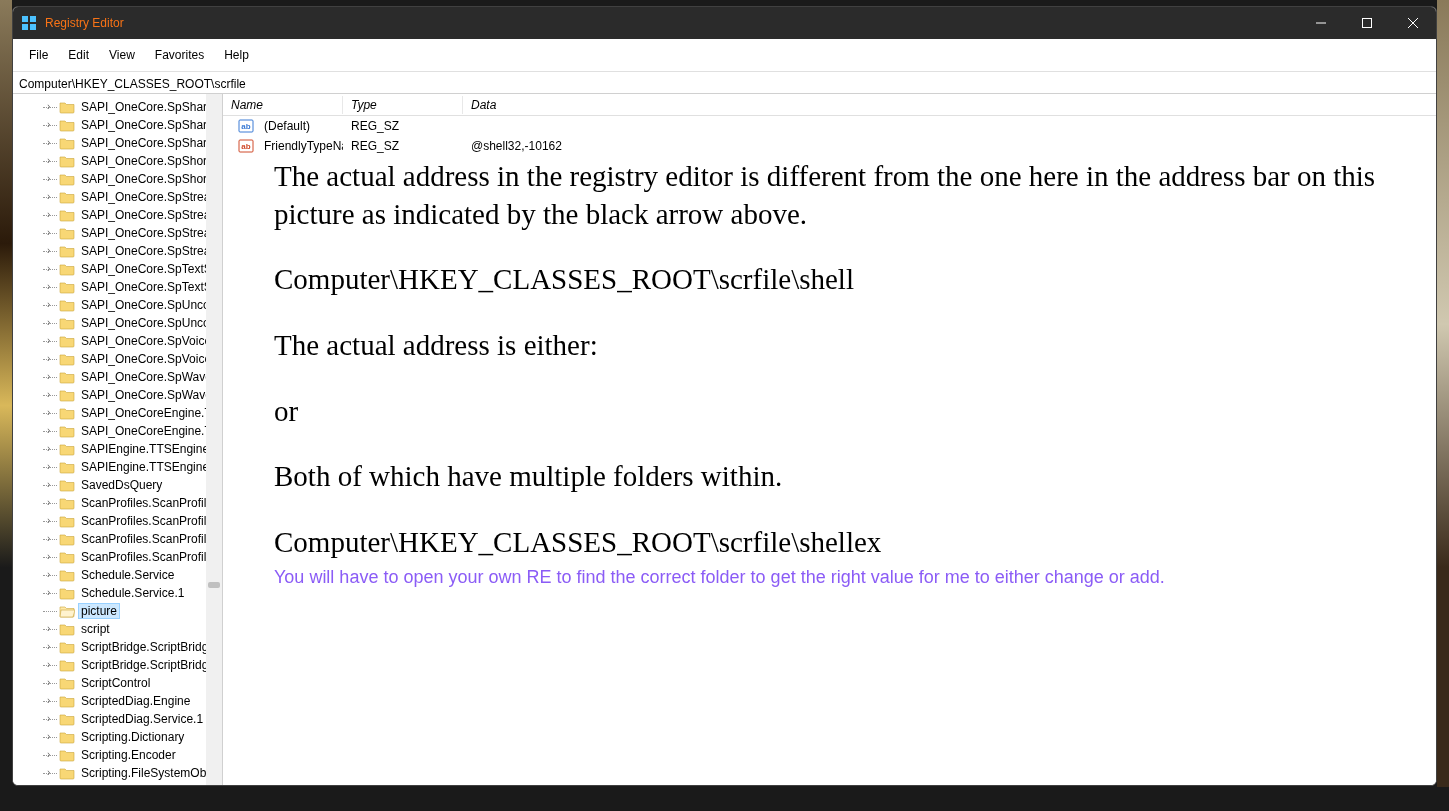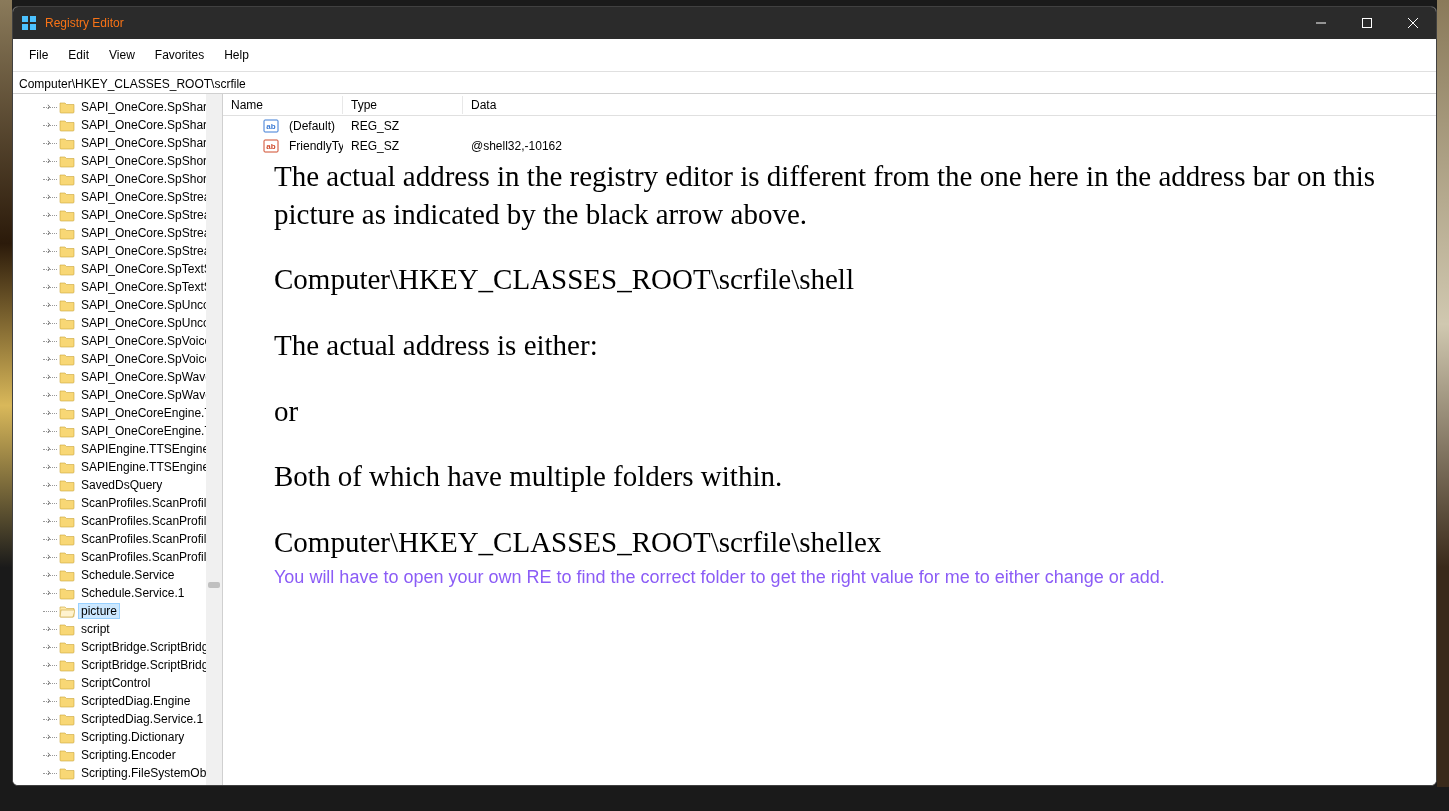--- a/index.html
+++ b/index.html
@@ -140,38 +140,38 @@
     position:relative;
   }
   .values-header {
     display:flex;
     height:22px;
     border-bottom:1px solid #e0e0e0;
     font-size:12px;
     align-items:center;
     background:#fff;
   }
-  .col { padding:2px 8px; border-right:1px solid #e8e8e8; }
+  .col { padding:2px 8px; border-right:1px solid #e8e8e8;font-style:italic; }
   .col.name { width:120px; }
   .col.type { width:120px; }
   .col.data { flex:1; border-right:none; }
   .values-rows { }
   .value-row {
     display:flex;
     height:20px;
     align-items:center;
     font-size:12px;
   }
   .value-row .cell { padding:0 8px; overflow:hidden; white-space:nowrap; text-overflow:ellipsis;}
   .value-row .cell.name { width:120px; display:flex; align-items:center; gap:4px;}
   .value-row .cell.type { width:120px; }
   .value-row .cell.data { flex:1; }
   .reg-icon {
     width:29px; height:16px; flex-shrink:0;
-    display:inline-flex; align-items:flex-start; justify-content:center;margin-left:25px;
+    display:inline-flex; align-items:flex-start; justify-content:center;
   }
   .overlay-text {
     position:absolute;
     left:6px; top:64px;
     right:10px;
     font-family: Georgia, 'Times New Roman', serif;
     color:#000;
     line-height:1.3;
   }
   .overlay-text p { margin-bottom: 28px; font-size:29px;margin-left:45px; }

